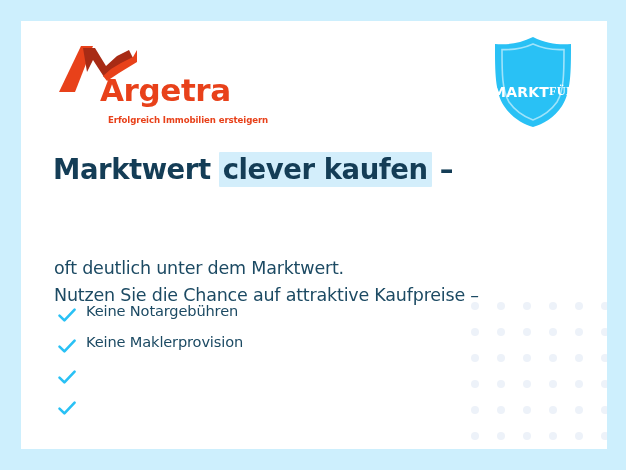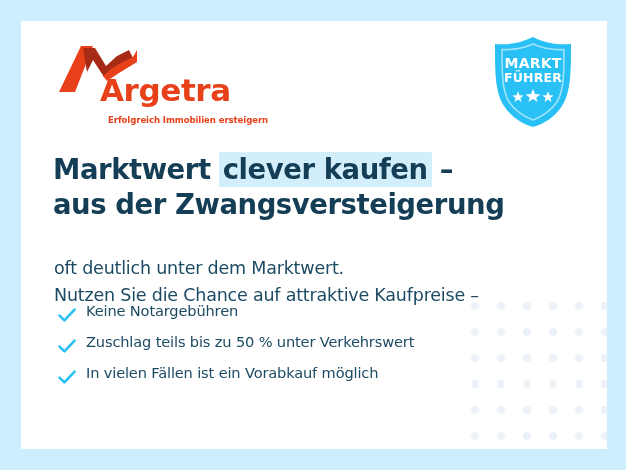--- a/index.html
+++ b/index.html
@@ -93,36 +93,36 @@
     width: 82px;
     height: 92px;
   }
   .badge-text-wrap {
     position: absolute;
     left: 0;
     top: 0;
     width: 82px;
     height: 92px;
     display: flex;
-    flex-direction: column;
+    flex-direction: row;
     align-items: center;
     justify-content: flex-start;
     padding-top: 20px;
     box-sizing: border-box;
     pointer-events: none;
   }
   .badge-line {
     font-family: "DejaVu Sans", sans-serif;
     font-weight: bold;
     color: #ffffff;
     line-height: 1.06;
     letter-spacing: 0.2px;
   }
   .badge-line-1 { font-size: 14px; }
-  .badge-line-2 { font-size: 12.5px; }
+  .badge-line-2 { font-size: 12.5px; font-family: Liberation Serif, serif; }
   .badge-stars {
     margin-top: 5px;
     line-height: 1;
   }
 
   
   .headline {
     position: absolute;
     left: 32px;
     top: 113px;
@@ -261,21 +261,20 @@
             <polygon fill="#ffffff" points="8,2.2 9.5,6.2 13.6,6.4 10.4,9 11.5,13 8,10.6 4.5,13 5.6,9 2.4,6.4 6.5,6.2"></polygon>
             <polygon fill="#ffffff" points="23,0 25,5.1 30.4,5.4 26.2,8.8 27.6,13 23,10.1 18.4,13 19.8,8.8 15.6,5.4 21,5.1"></polygon>
             <polygon fill="#ffffff" points="38,2.2 39.5,6.2 43.6,6.4 40.4,9 41.5,13 38,10.6 34.5,13 35.6,9 32.4,6.4 36.5,6.2"></polygon>
           </svg>
         </span>
       </div>
     </div>
 
     <h1 class="headline">
       <span class="hl-line"><span>Marktwert </span><span class="hl-mark">clever kaufen</span><span> –</span></span>
-      <span class="hl-line">aus der Zwangsversteigerung</span>
     </h1>
 
     <p class="subhead">
       <span class="sh-line">oft deutlich unter dem Marktwert.</span>
       <span class="sh-line">Nutzen Sie die Chance auf attraktive Kaufpreise –</span>
     </p>
 
     <ul class="benefits" id="benefits-list">
         <li class="benefit-item">
           <span class="benefit-check">
@@ -284,26 +283,32 @@
             </svg>
           </span>
           <span class="benefit-label">Keine Notargebühren</span>
         </li>
         <li class="benefit-item">
           <span class="benefit-check">
             <svg width="22" height="22" viewBox="0 0 22 22" xmlns="http://www.w3.org/2000/svg">
               <path d="M3.5 11.6 L8.4 16.4 L18.6 5.6" fill="none" stroke="#29c1f5" stroke-width="2.6" stroke-linecap="round" stroke-linejoin="round"></path>
             </svg>
           </span>
-          <span class="benefit-label">Zuschlag teils bis zu 50 % unter Verkehrswert</span>
+          <span class="benefit-label">Keine Maklerprovision</span>
         </li>
         <li class="benefit-item">
           <span class="benefit-check">
             <svg width="22" height="22" viewBox="0 0 22 22" xmlns="http://www.w3.org/2000/svg">
               <path d="M3.5 11.6 L8.4 16.4 L18.6 5.6" fill="none" stroke="#29c1f5" stroke-width="2.6" stroke-linecap="round" stroke-linejoin="round"></path>
             </svg>
           </span>
-          <span class="benefit-label">In vielen Fällen ist ein Vorabkauf möglich</span>
+        </li>
+        <li class="benefit-item">
+          <span class="benefit-check">
+            <svg width="22" height="22" viewBox="0 0 22 22" xmlns="http://www.w3.org/2000/svg">
+              <path d="M3.5 11.6 L8.4 16.4 L18.6 5.6" fill="none" stroke="#29c1f5" stroke-width="2.6" stroke-linecap="round" stroke-linejoin="round"></path>
+            </svg>
+          </span>
         </li>
       </ul>
 
   </div>
 </div>
 
 </body></html>

